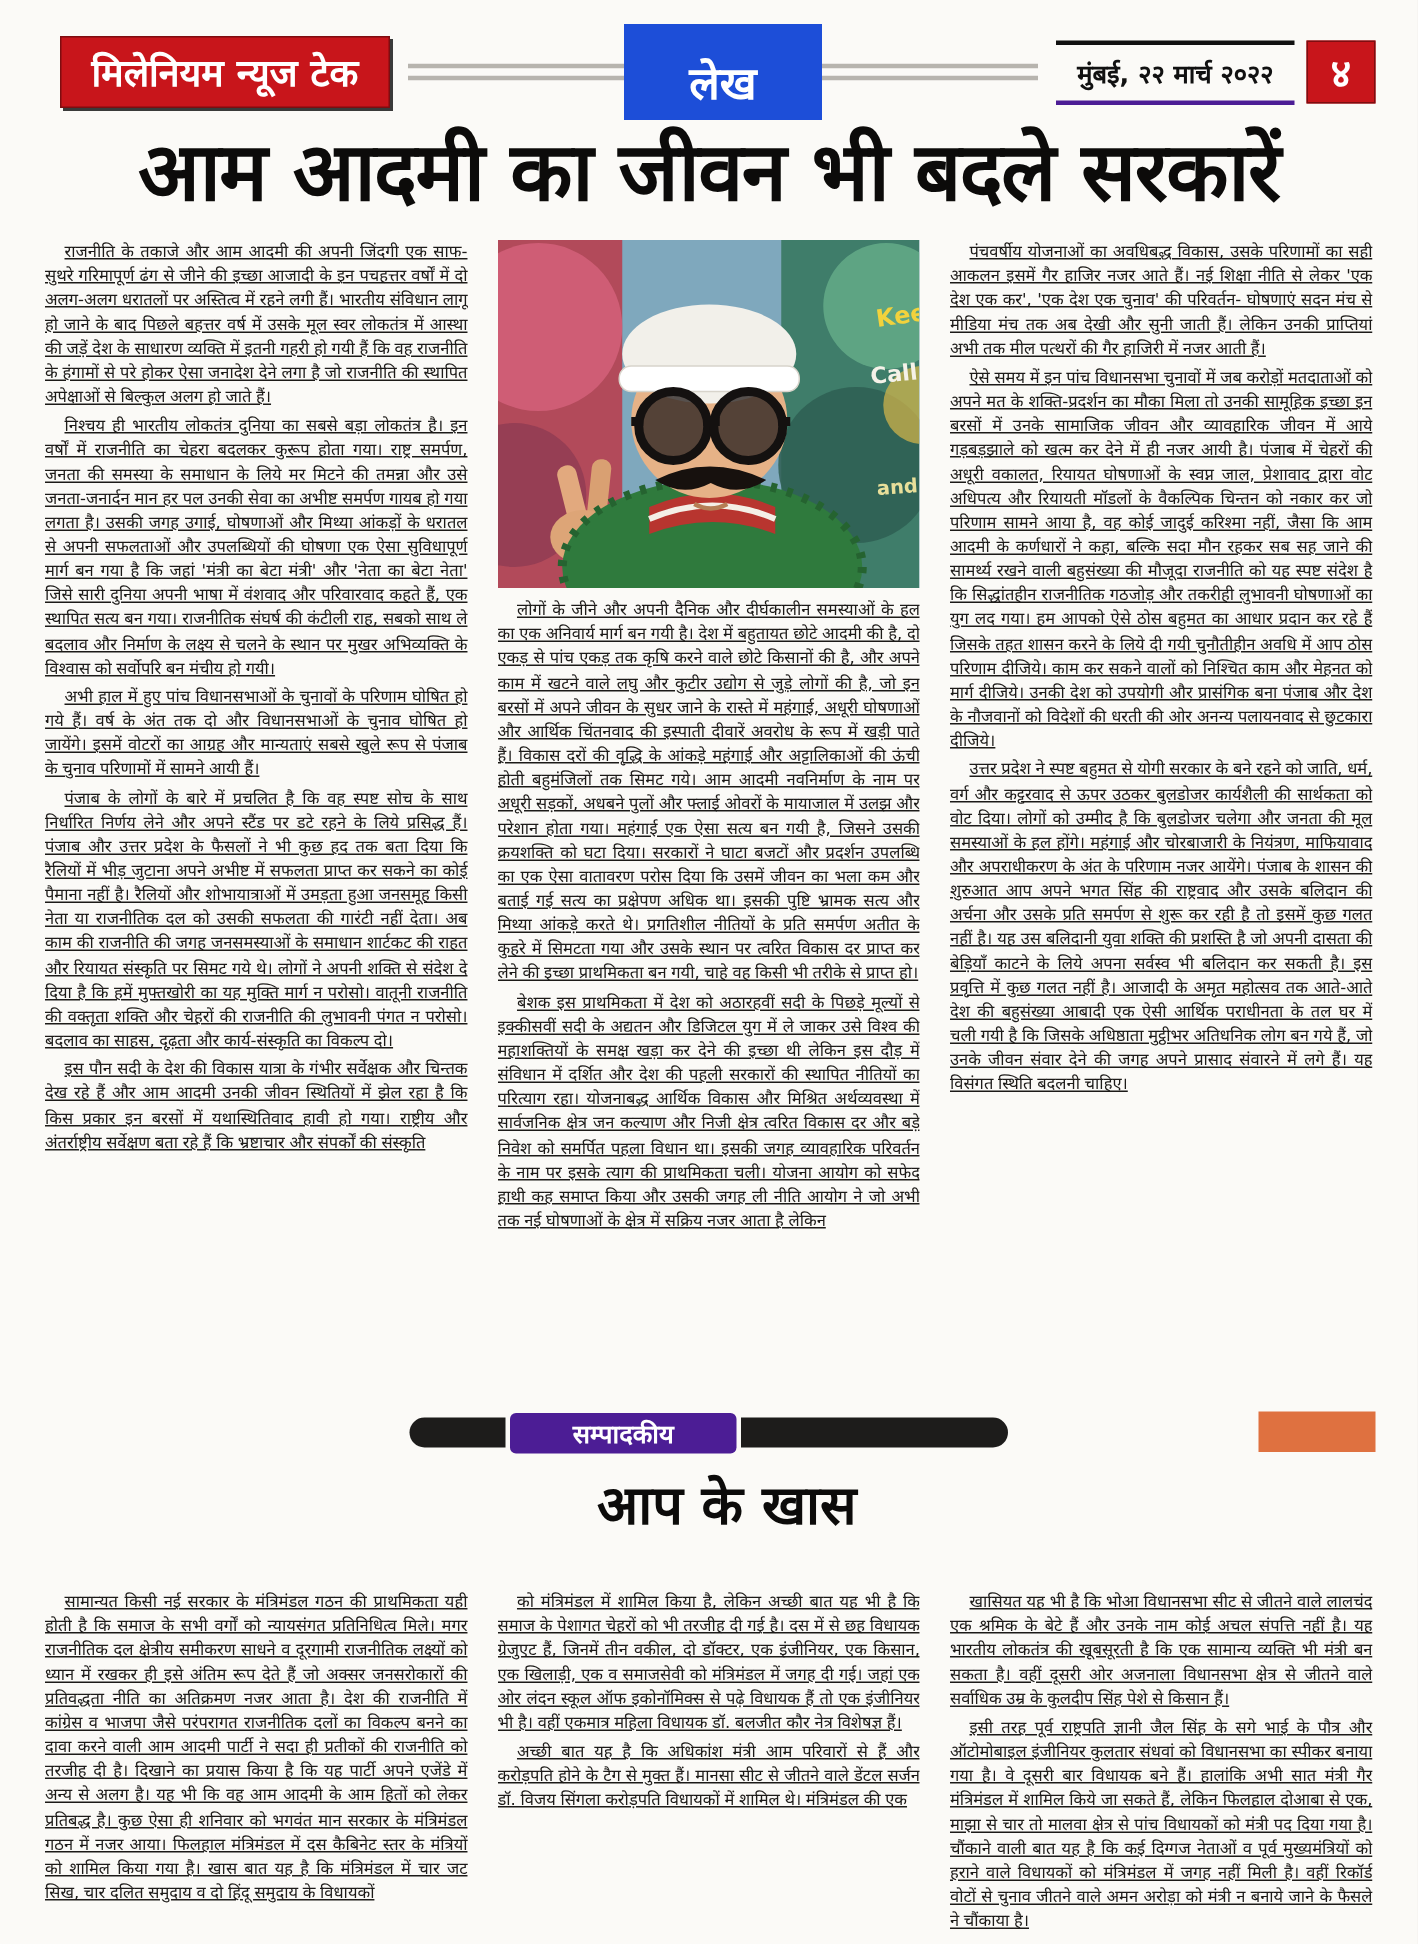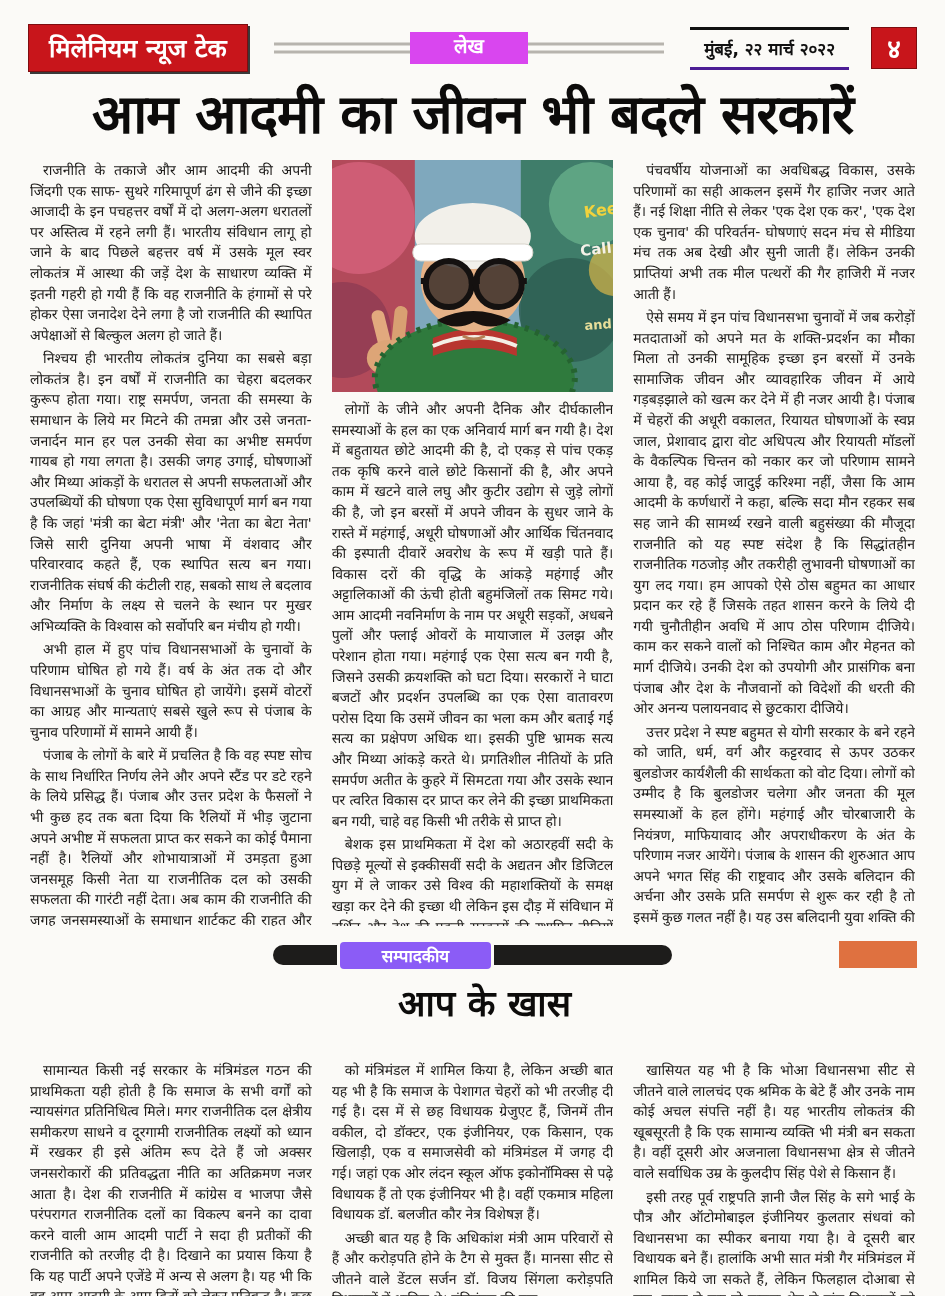--- a/index.html
+++ b/index.html
@@ -7,39 +7,39 @@
   body {
     font-family:"DejaVu Sans","Liberation Sans",sans-serif;
     background:#e9e7e2;
   }
   .page {
     width:945px; height:1296px; background:#fbfaf7; color:#161412;
     position:relative; overflow:hidden;
   }
   
   .masthead {
-    display:flex; align-items:center; gap:22px;
-    margin:26px 28px 0 28px; height:44px;
+    display:flex; align-items:center; gap:8px;
+    margin:26px 28px 0 40px; height:44px;
   }
   .brand-box {
     background:#c8151b; color:#fff; font-weight:bold; font-size:25px;
     padding:5px 20px 7px 20px; white-space:nowrap;
     box-shadow:2px 2px 0 #3a3a3a; border:1px solid #7e0d10;
   }
   .rule-area {
     flex:1; position:relative; height:44px;
     display:flex; align-items:center; justify-content:center;
   }
   .rule-band {
     position:absolute; left:4px; right:4px; top:50%; transform:translateY(-50%);
     height:11px; border-top:3px solid #b7b4ae; border-bottom:3px solid #b7b4ae;
   }
   .section-box {
-    position:relative; background:#d946ef; color:#fff; font-weight:bold;
-    font-size:20px; padding:0 44px 5px 44px;
+    position:relative; background:#1d4ed8; color:#fff; font-weight:bold;
+    font-size:30px; padding:18px 44px 5px 44px;
   }
   .date-box {
     font-weight:bold; font-size:17px; color:#111; white-space:nowrap;
     border-top:3px solid #111; border-bottom:3px solid #4c1d95;
     padding:7px 14px;
   }
   .page-num {
     background:#c8151b; color:#fff; font-weight:bold; font-size:26px;
     width:46px; height:42px; display:flex; align-items:center; justify-content:center;
     border:1px solid #7e0d10;
@@ -57,41 +57,42 @@
   }
   
   .cols {
     display:grid; grid-template-columns:repeat(3,1fr); column-gap:20px;
     margin:0 30px; overflow:hidden;
   }
   .lead-cols { height:766px; }
   .ed-cols { height:238px;margin-top:33px; }
   .col { overflow:hidden; }
   .col p {
-    font-size:14px; line-height:1.47; text-align:justify;
+    font-size:11px; line-height:1.47; text-align:justify;
     text-indent:13px; margin-bottom:3px; color:#1c1a18;
     word-spacing:-0.4px;
+    text-decoration:underline;
   }
   
   .photo {
     width:100%; height:232px; margin-bottom:7px; display:block;
     overflow:hidden; background:#7fa8bd;
   }
   .photo svg { width:100%; height:100%; display:block; }
   
   .banner-row {
     position:relative; height:34px; margin:12px 30px 2px 30px;
     display:flex; align-items:center; justify-content:center;
   }
   .cap-left {
     width:64px; height:20px; background:#1d1c1b;
     border-radius:11px 0 0 11px; margin-right:3px;
   }
   .banner-red {
-    background:#8b5cf6; color:#fff; font-weight:bold; font-size:17px;
+    background:#4c1d95; color:#fff; font-weight:bold; font-size:17px;
     height:27px; padding:0 42px; display:flex; align-items:center;
     border-radius:4px;
   }
   .cap-right {
     width:178px; height:20px; background:#1d1c1b;
     border-radius:0 11px 11px 0; margin-left:3px;
   }
   .orange-block {
     position:absolute; right:-2px; top:3px; width:78px; height:27px;
     background:#df7140;

